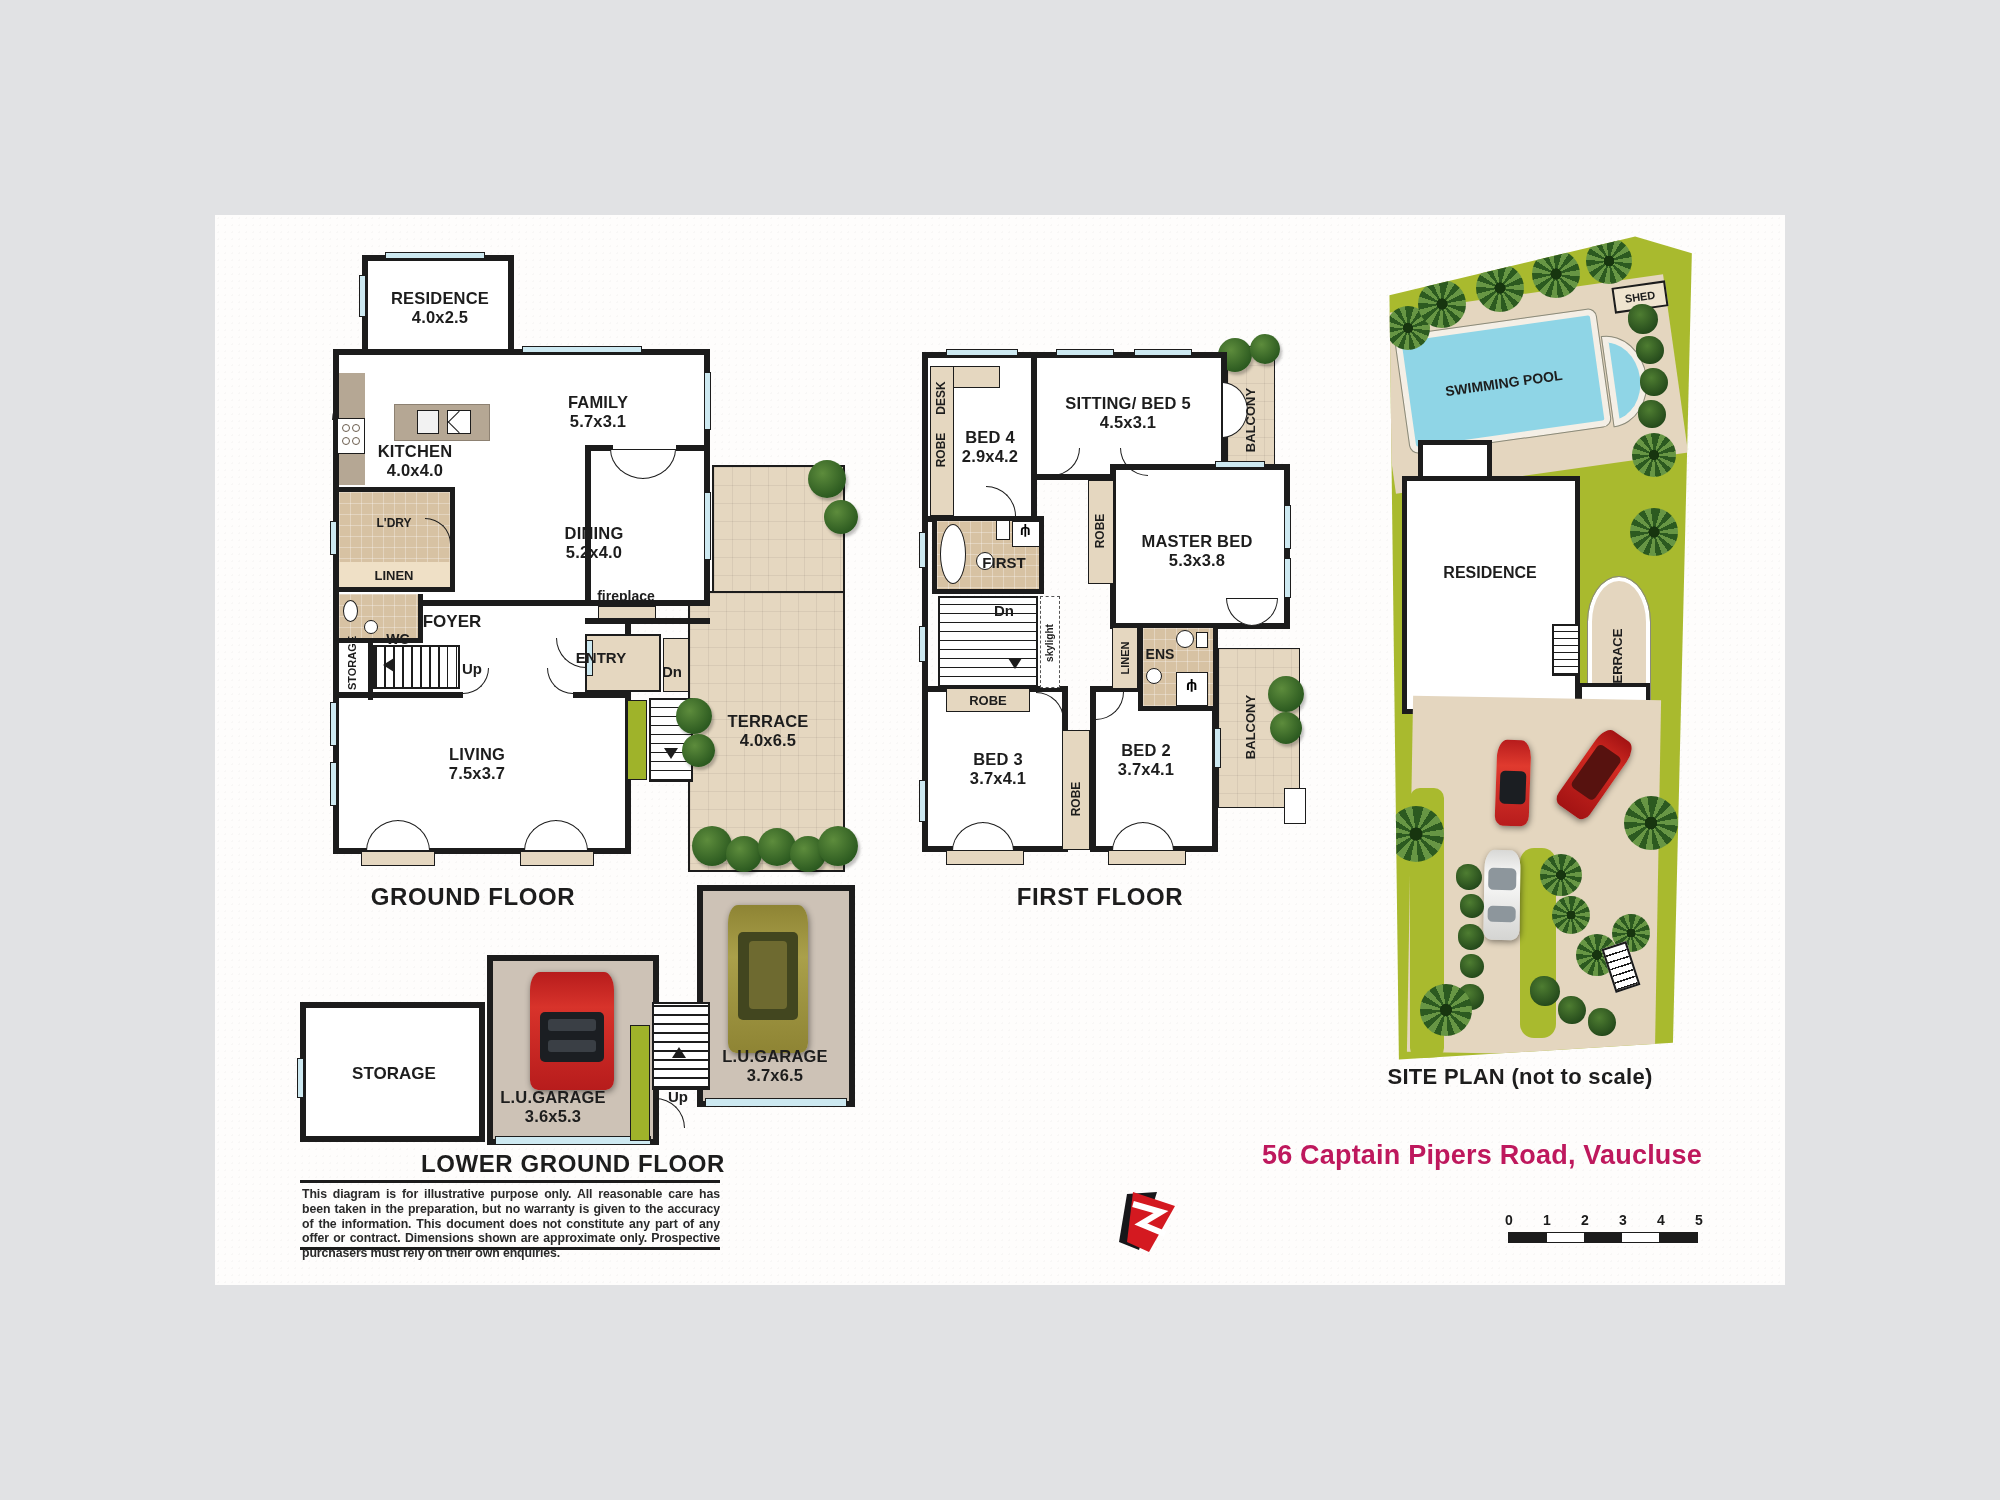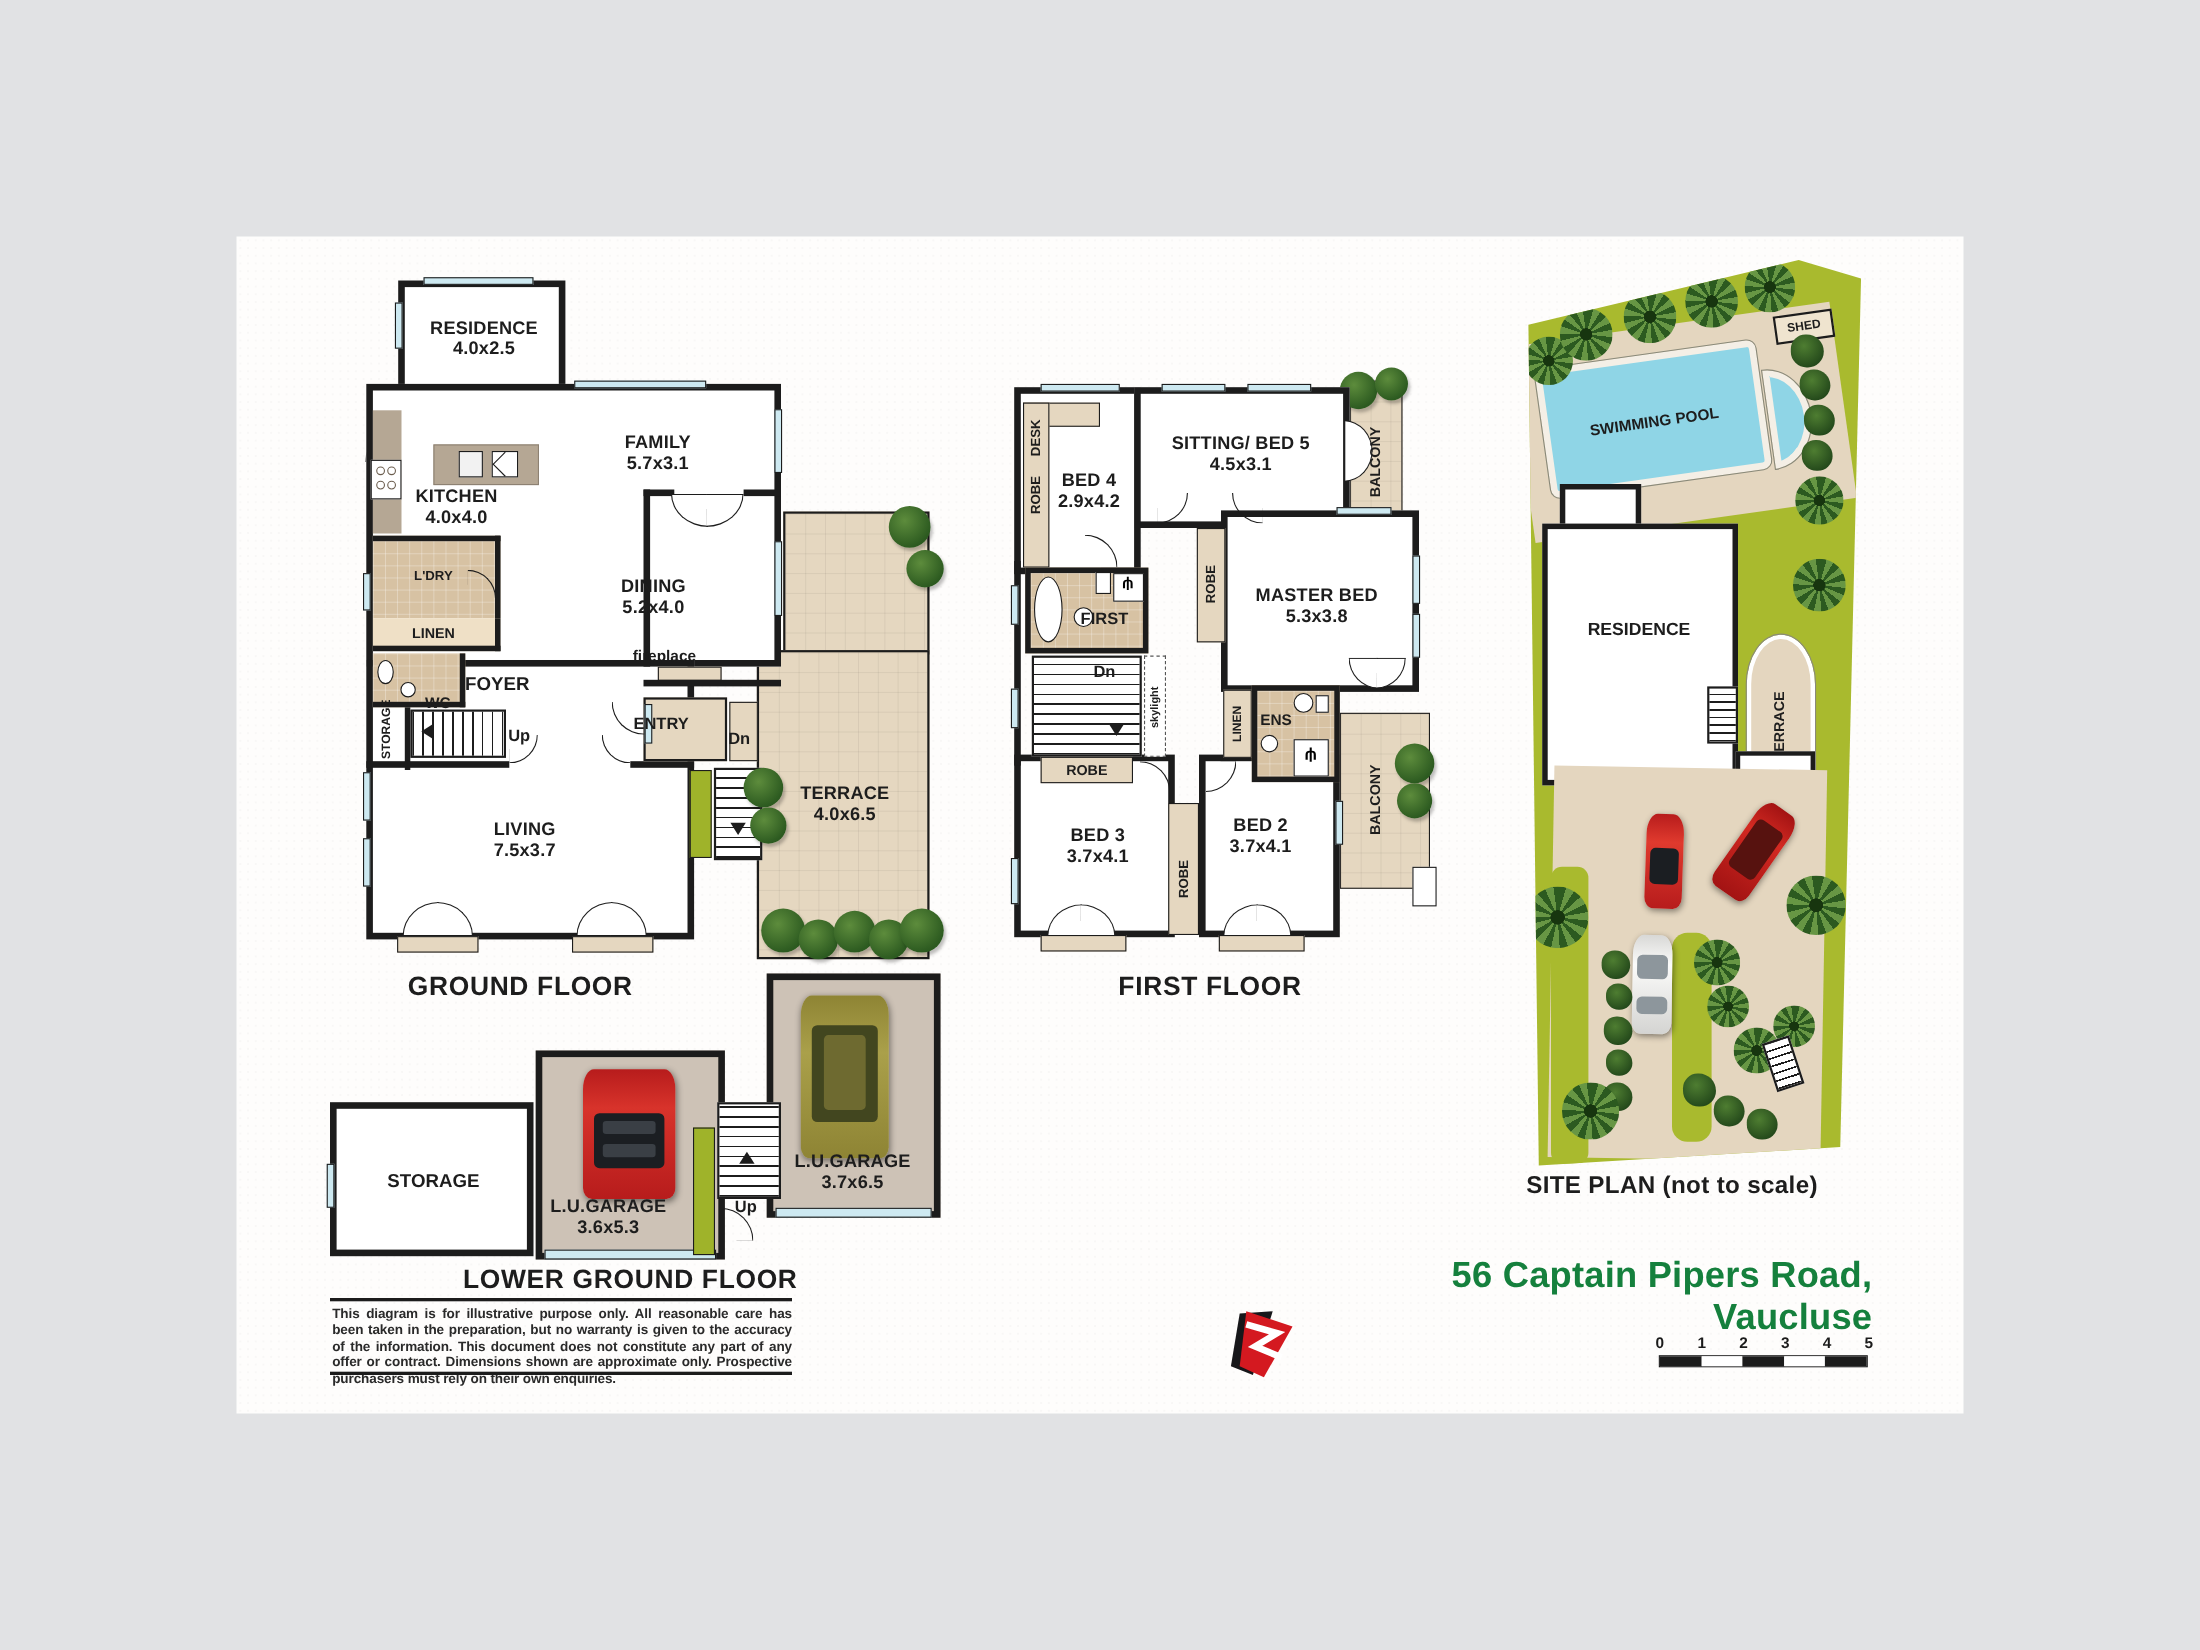--- a/index.html
+++ b/index.html
@@ -41,21 +41,21 @@
   .fix{position:absolute;background:#fff;border:1.5px solid #1c1c1c}
   .arrL{position:absolute;width:0;height:0;border:7px solid transparent;border-right:11px solid #1c1c1c}
   .arrD{position:absolute;width:0;height:0;border:7px solid transparent;border-top:11px solid #1c1c1c}
   .arrU{position:absolute;width:0;height:0;border:7px solid transparent;border-bottom:11px solid #1c1c1c}
   .car{position:absolute;box-shadow:1px 2px 6px rgba(0,0,0,.45);border-radius:10px 10px 8px 8px/18px 18px 10px 10px}
   .car .glass{position:absolute;left:12%;right:12%;border-radius:5px;background:#22262b}
   .site-wrap{position:absolute;left:1380px;top:228px;width:315px;height:840px;
              clip-path:polygon(3% 8%,81% 1%,99% 3%,93% 97%,6% 99%)}
   .divider{position:absolute;background:#1c1c1c;height:2.5px}
   .disclaimer{position:absolute;font-size:12.3px;font-weight:700;color:#2a2a2a;line-height:1.2;letter-spacing:-.1px;text-align:justify}
-  .address{position:absolute;font-size:33px;font-weight:700;color:#15803d;text-align:right;letter-spacing:.2px}
+  .address{position:absolute;font-size:27px;font-weight:700;color:#be185d;text-align:right;letter-spacing:.2px}
   .scalebar{position:absolute}
   .scalebar .num{position:absolute;top:0;width:20px;text-align:center;font-size:14px;font-weight:700;color:#1b1b1b}
   .scalebar .bar{position:absolute;left:6px;top:20px;width:190px;height:11px;border:1.5px solid #1c1c1c;display:flex}
   .scalebar .seg{flex:1}
   .skylight{position:absolute;border:1.6px dashed #555;background:#fff}
 </style>
 </head>
 <body>
 
 <div class="canvas">
@@ -149,21 +149,21 @@
     <div>5.7x3.1</div>
   </div>
   <div class="lbl room-lbl" style="left:415px;top:461px">
     <div>KITCHEN</div>
     <div>4.0x4.0</div>
   </div>
   <div class="lbl room-lbl" style="left:594px;top:543px">
     <div>DINING</div>
     <div>5.2x4.0</div>
   </div>
-  <div class="lbl" style="left:604px;top:597px;font-size:14px;font-weight:700;text-transform:none">fireplace</div>
+  <div class="lbl" style="left:626px;top:597px;font-size:14px;font-weight:700;text-transform:none">fireplace</div>
   <div class="lbl" style="left:394px;top:524px;font-size:12px">L'DRY</div>
   <div class="lbl small-lbl" style="left:394px;top:576px">LINEN</div>
   <div class="lbl" style="left:398px;top:640px;font-size:14px">WC</div>
   <div class="lbl" style="left:452px;top:622px;font-size:17px">FOYER</div>
   <div class="lbl v tiny-lbl" style="left:352px;top:663px">STORAGE</div>
   <div class="lbl" style="left:472px;top:669px;font-size:15px">Up</div>
   <div class="lbl" style="left:601px;top:658px;font-size:15px">ENTRY</div>
   <div class="lbl" style="left:672px;top:672px;font-size:15px">Dn</div>
   <div class="lbl room-lbl" style="left:477px;top:764px">
     <div>LIVING</div>

